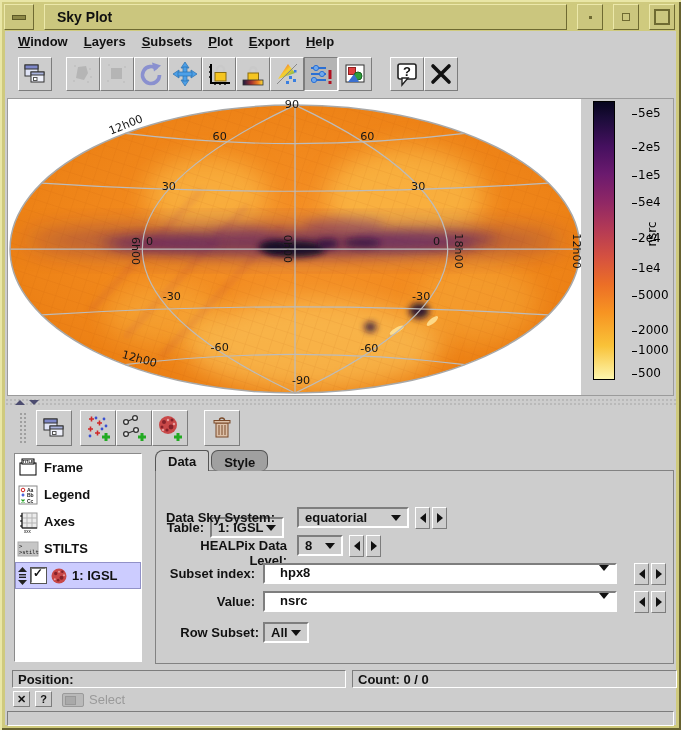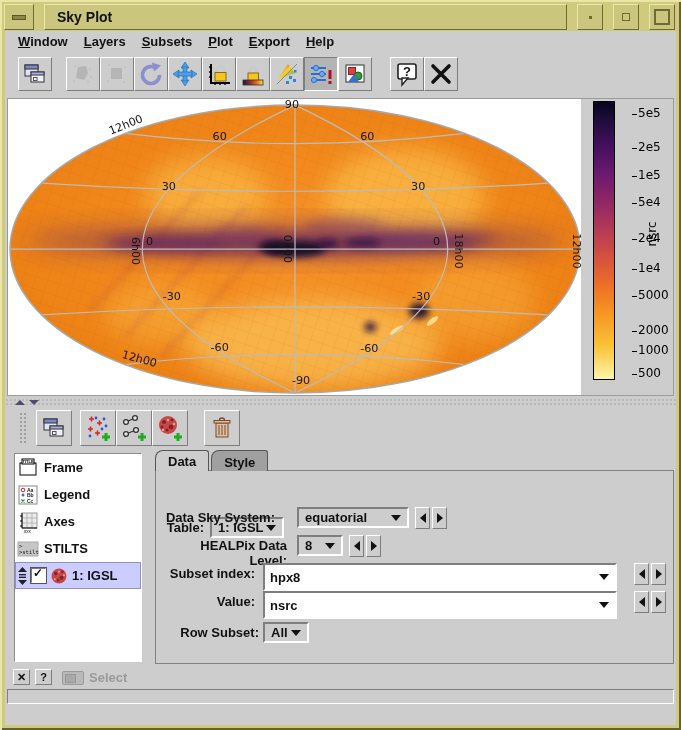--- a/index.html
+++ b/index.html
@@ -57,44 +57,44 @@
   .li .lbl{font-weight:bold;font-size:13px;color:#111;}
   .li.sel{background:#ccccff;border:1px solid #9191c8;height:25px;padding-left:1px;gap:3px;}
   .chk{width:13px;height:13px;background:#fff;border:1px solid;border-color:#7d7d7d #fff #fff #7d7d7d;outline:1px solid #555;
        position:relative;}
   .chk::after{content:"✓";position:absolute;left:1px;top:-3px;font-size:12px;font-weight:bold;color:#111;}
   .rpanel{position:absolute;left:145px;top:0;width:527px;height:219px;}
   .tabs{position:absolute;left:5px;top:1px;height:21px;display:flex;z-index:2;}
   .tab{font-weight:bold;font-size:13px;color:#111;padding:3px 12px 2px 12px;border:1px solid #555;
        border-bottom:none;border-radius:8px 3px 0 0;margin-right:2px;box-sizing:border-box;}
   .tab.active{background:#cdcdcd;}
-  .tab.inactive{background:#a0a0a0;padding-top:4px;}
+  .tab.inactive{background:#a0a0a0;padding-top:4px;border-radius:7px;}
   .group{position:absolute;left:5px;top:21px;right:3px;bottom:4px;border:1px solid #828282;background:#cdcdcd;}
   .frow{position:absolute;height:21px;}
   .flabel{position:absolute;font-weight:bold;font-size:13px;color:#111;text-align:right;top:3px;}
   .combo{position:absolute;height:21px;background:#cdcdcd;border:2px solid;border-color:#7e7e7e #fff #fff #7e7e7e;
          display:flex;align-items:center;font-weight:bold;font-size:13px;color:#111;padding-left:6px;box-sizing:border-box;}
   .tri-d{margin-left:auto;margin-right:6px;width:0;height:0;border-left:5px solid transparent;border-right:5px solid transparent;border-top:6px solid #111;}
-  .editcombo{position:absolute;height:28px;background:#fff;border:2px solid;border-color:#7e7e7e #fff #fff #7e7e7e;
-         display:flex;align-items:center;font-weight:bold;font-size:13px;color:#111;padding-left:5px;box-sizing:border-box;}
+  .editcombo{position:absolute;height:21px;background:#fff;border:2px solid;border-color:#7e7e7e #fff #fff #7e7e7e;
+         display:flex;align-items:flex-start;font-weight:bold;font-size:13px;color:#111;padding-left:15px;box-sizing:border-box;}
   .spin{position:absolute;top:0;display:flex;gap:2px;}
   .sbtn{width:13px;height:20px;background:#cdcdcd;border:1px solid;border-color:#fff #7d7d7d #7d7d7d #fff;
         display:flex;align-items:center;justify-content:center;}
   .tri-l{width:0;height:0;border-top:5px solid transparent;border-bottom:5px solid transparent;border-right:6px solid #111;}
   .tri-r{width:0;height:0;border-top:5px solid transparent;border-bottom:5px solid transparent;border-left:6px solid #111;}
   
   .statusrow{position:relative;height:22px;}
   .sfield{position:absolute;top:2px;height:18px;background:#cdcdcd;border:1px solid;border-color:#7d7d7d #fff #fff #7d7d7d;
           font-weight:bold;font-size:13px;color:#111;padding:1px 5px;box-sizing:border-box;}
   .ctrlrow{position:relative;height:20px;}
   .mini{position:absolute;top:1px;width:17px;height:16px;background:#cdcdcd;border:1px solid;border-color:#fff #7d7d7d #7d7d7d #fff;
         display:flex;align-items:center;justify-content:center;font-weight:bold;font-size:11px;color:#111;box-sizing:border-box;}
   .selicon{position:absolute;left:57px;top:3px;width:20px;height:12px;background:#b9b9b9;border:1px solid #9a9a9a;border-radius:2px;}
   .selicon::after{content:"";position:absolute;left:2px;top:2px;width:9px;height:7px;background:#a9a9a9;border:1px solid #989898;}
-  .seltext{position:absolute;left:84px;top:2px;font-weight:bold;font-size:13px;color:#9a9a9a;}
+  .seltext{position:absolute;left:84px;top:2px;font-weight:normal;font-size:13px;color:#9a9a9a;}
   .strip{position:relative;margin:1px 2px;height:13px;background:#cdcdcd;border:1px solid;border-color:#7d7d7d #fff #fff #7d7d7d;}
 </style>
 </head>
 <body>
 
 <div class="win">
 
   <div class="titlebar">
     <div class="tseg tmenu">
       <span class="dash"></span>
@@ -608,20 +608,24 @@
             <span class="flabel" style="left:4px;width:99px;">Row Subset:</span>
             <div class="combo" style="left:107px;width:46px;justify-content:center;">
               <span>All</span>
               <span class="tri-d"></span>
             </div>
           </div>
         </div>
       </div>
     </div>
 
+    <div class="statusrow">
+      <div class="sfield" style="left:7px;width:334px;">Position:</div>
+      <div class="sfield" style="left:347px;width:325px;">Count: 0 / 0</div>
+    </div>
     <div class="ctrlrow">
       <div class="mini" style="left:8px;">✕</div>
       <div class="mini" style="left:30px;">?</div>
       <span class="selicon"></span>
       <span class="seltext">Select</span>
     </div>
     <div class="strip"></div>
 
   </div>
 </div>

